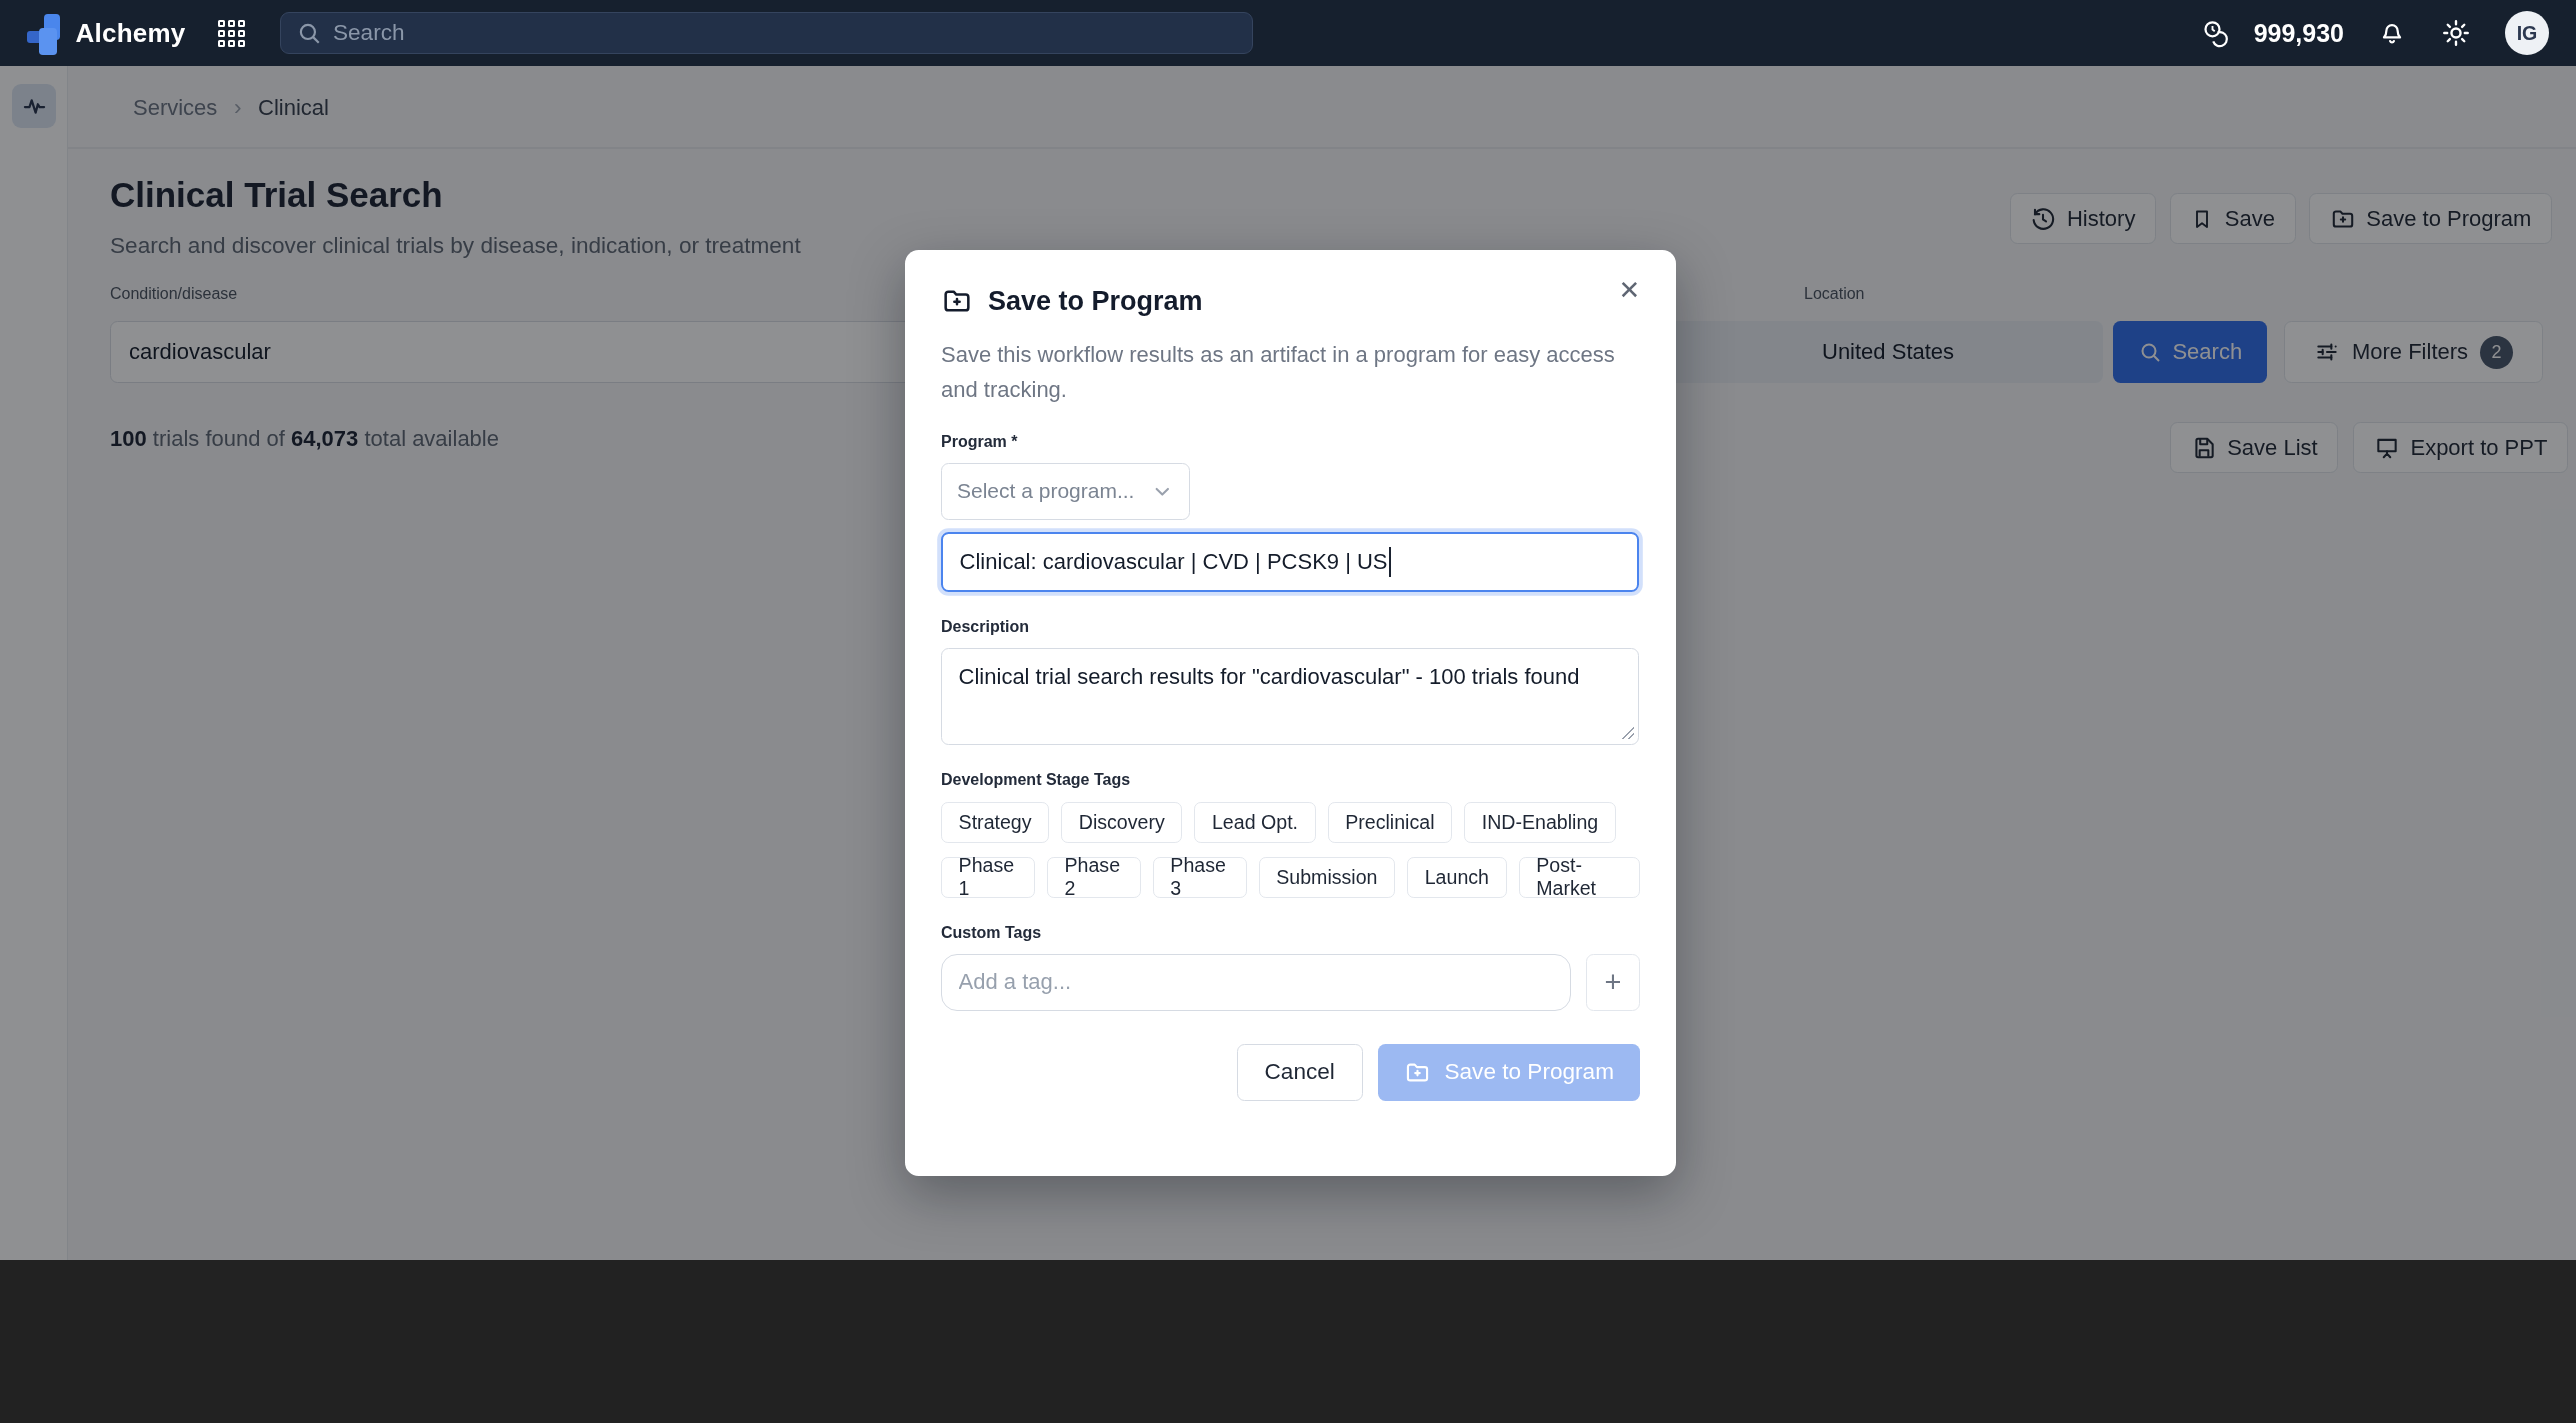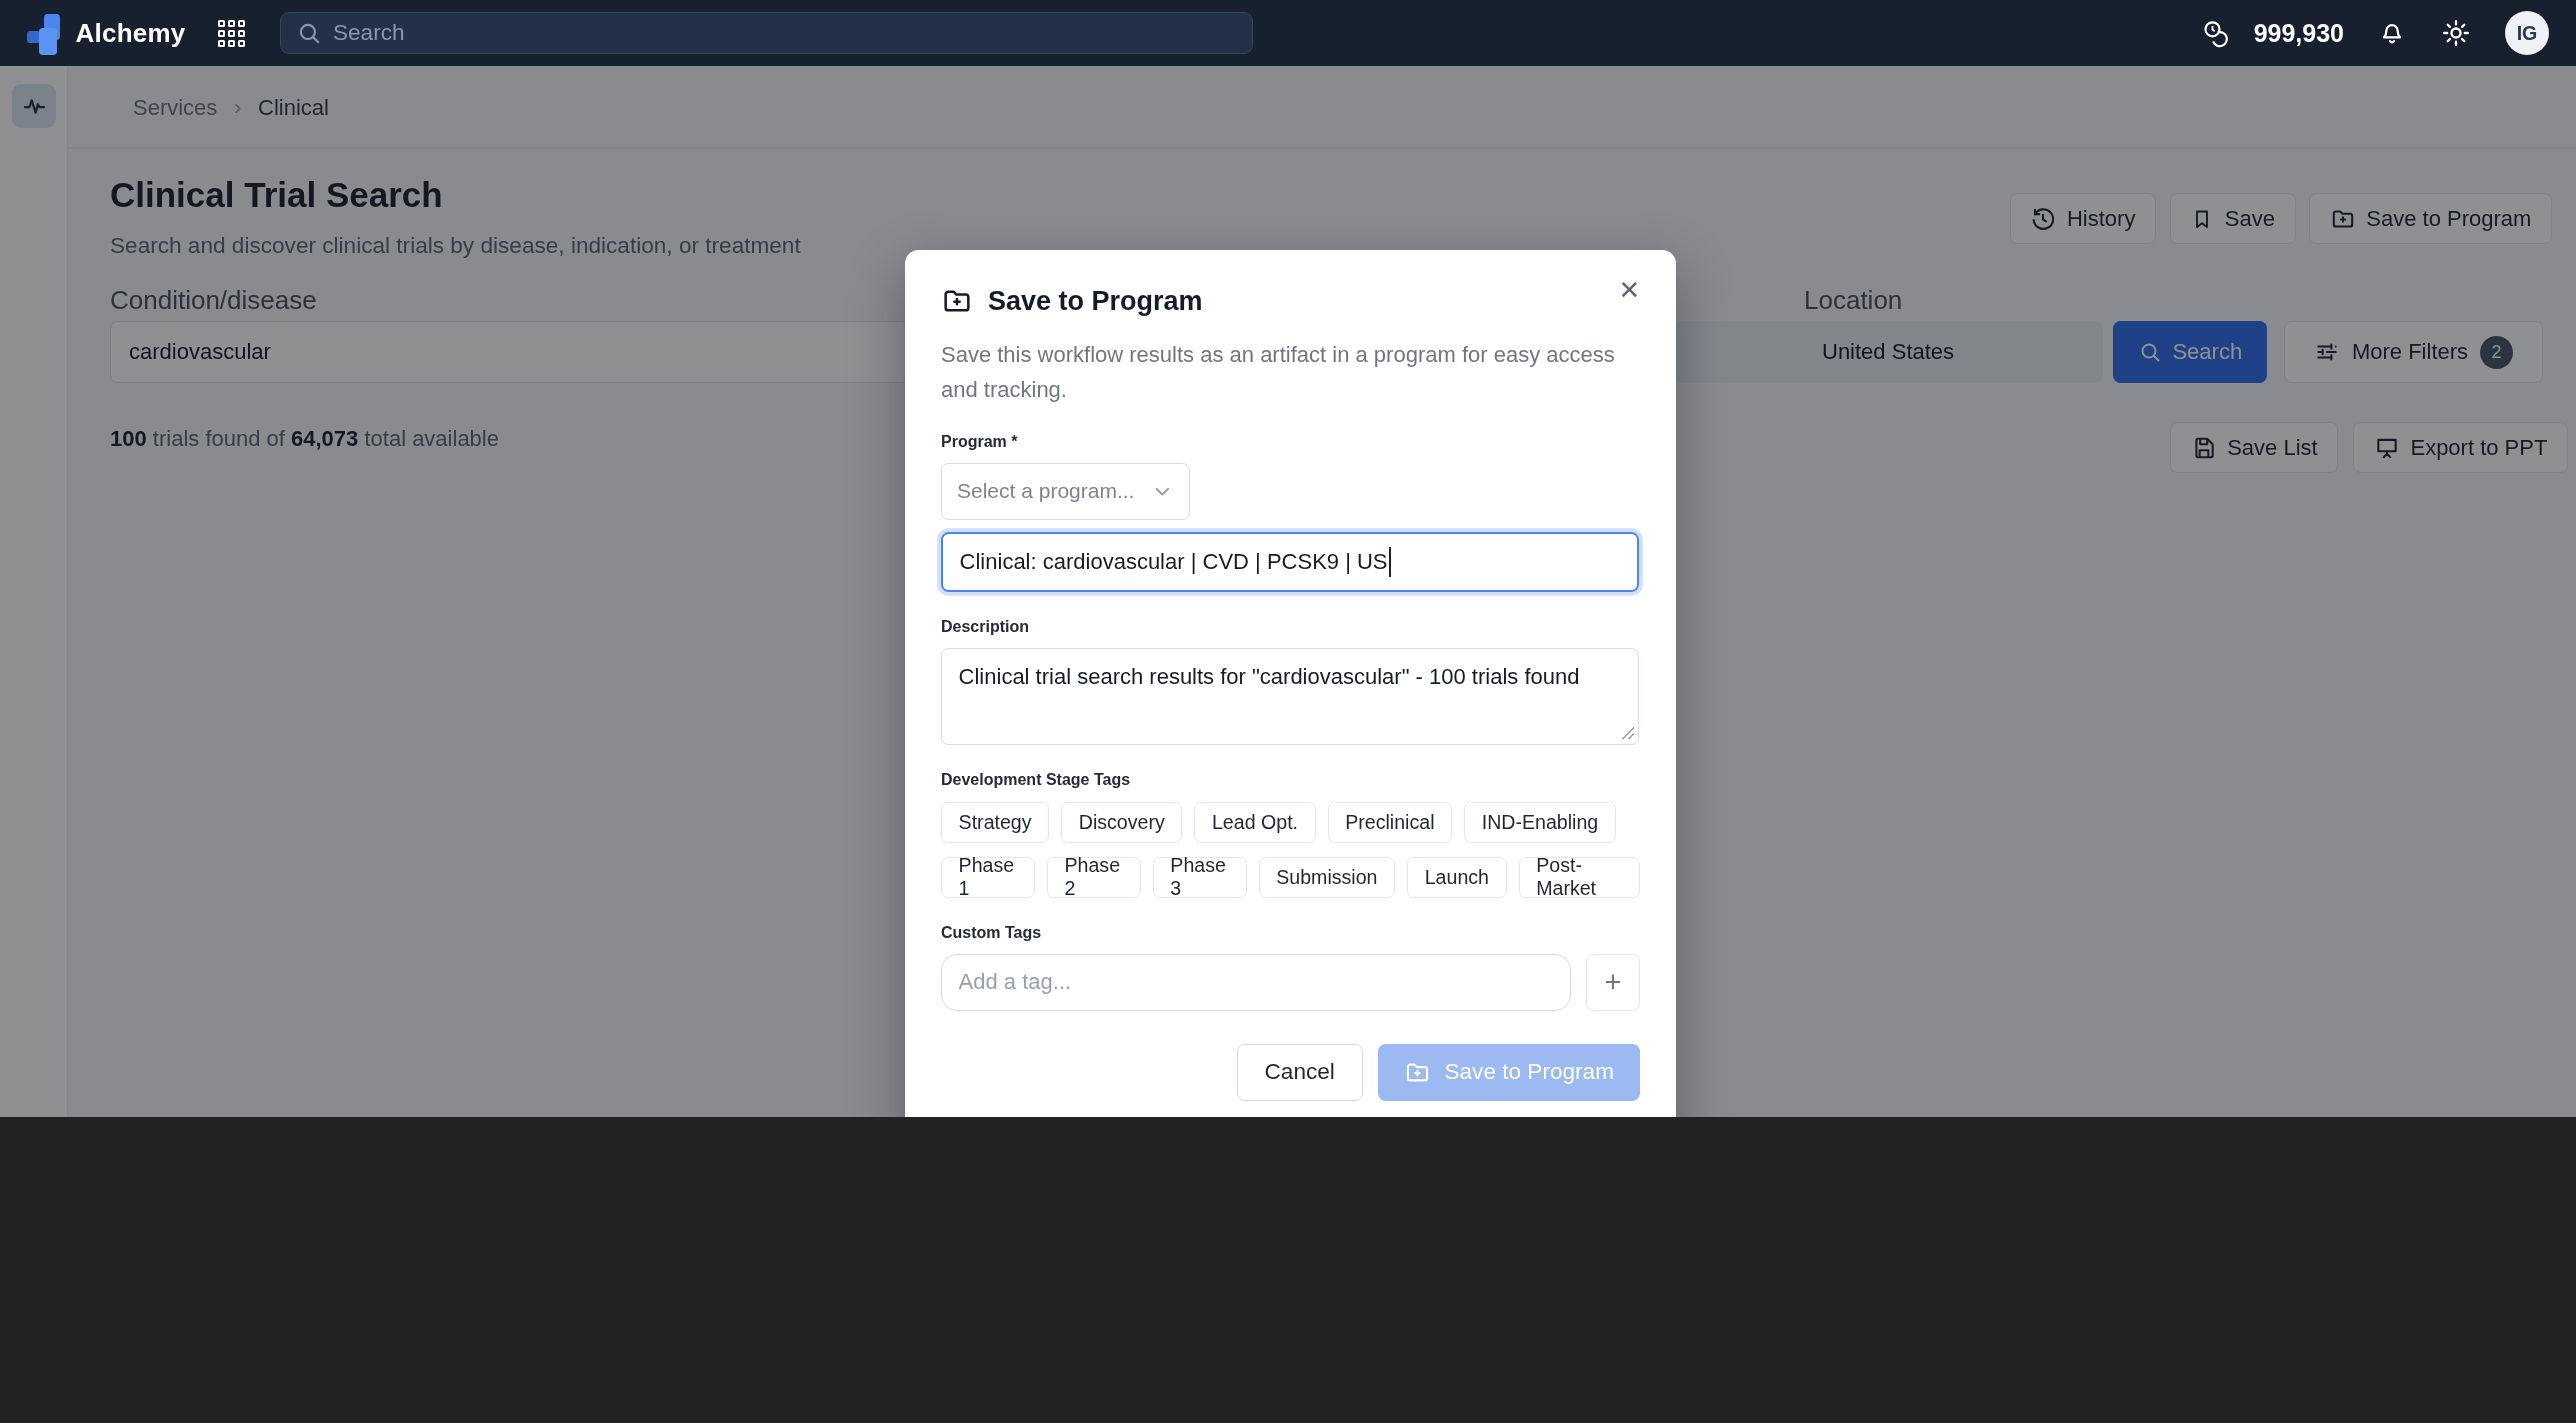--- a/index.html
+++ b/index.html
@@ -1,18 +1,18 @@
 <!DOCTYPE html>
 <html style="font-size:12px"><head>
 <meta charset="utf-8">
 <style>
   * { margin:0; padding:0; box-sizing:border-box; }
   html,body { background:#222; }
   body { font-family:"Liberation Sans", sans-serif; }
-  #app { position:relative; width:2576px; height:1117px; overflow:hidden; background:#f5f6f8; }
+  #app { position:relative; width:2576px; height:1260px; overflow:hidden; background:#f5f6f8; }
 
   
   .topbar { position:absolute; left:0; top:0; width:2576px; height:66px; background:#16202e; z-index:50; display:flex; align-items:center; }
   .brand { display:flex; align-items:center; gap:13.6px; margin-left:27px; }
   .logo { position:relative; width:35px; height:38px; }
   .logo .b1 { position:absolute; left:16.6px; top:0; width:16.6px; height:26px; background:#4a86ec; border-radius:3.8px; }
   .logo .b2 { position:absolute; left:0; top:16.6px; width:16.6px; height:12px; background:#3566c9; border-radius:3px; }
   .logo .b3 { position:absolute; left:12px; top:13.6px; width:18px; height:27px; background:#5b93f0; border-radius:3.8px; }
   .brand-name { color:#fff; font-size:26px; font-weight:700; letter-spacing:0.2px; }
   .grid-icon { margin-left:30px; width:33px; height:33px; display:grid; grid-template-columns:repeat(3,1fr); grid-template-rows:repeat(3,1fr); gap:3px; padding:3px; }
@@ -37,21 +37,21 @@
   .crumbs .cur { color:#343d4c; }
   .rule { position:absolute; left:0; top:81px; width:2508px; height:1.5px; background:#e7e9ed; }
 
   .page-title { position:absolute; left:42px; top:109px; font-size:35px; font-weight:700; color:#1a2232; }
   .page-sub { position:absolute; left:42px; top:167px; font-size:22.6px; color:#5d6673; }
 
   .hdr-actions { position:absolute; right:24px; top:127px; display:flex; gap:13.6px; }
   .btn { display:flex; align-items:center; gap:10.6px; height:51px; padding:0 19.6px; background:#ffffff; border:1.5px solid #dfe3e9; border-radius:7.5px; font-size:22px; color:#1f2735; }
   .btn svg { flex:0 0 auto; }
 
-  .flabel { position:absolute; font-size:26px; color:#49525f; }
+  .flabel { position:absolute; font-size:16px; color:#49525f; }
   .finput { position:absolute; height:62px; border-radius:7.5px; font-size:22px; color:#141c2a; display:flex; align-items:center; padding:0 18px; }
   .f-cond { left:42px; top:255px; width:1115px; background:#fff; border:1.5px solid #d9dde4; }
   .f-peek { left:1553px; top:255px; width:235px; background:#e9edf3; }
   .f-loc  { left:1736px; top:255px; width:299px; background:#e9edf3; }
   .f-search { position:absolute; left:2045px; top:255px; width:154px; height:62px; background:#2f6deb; border-radius:7.5px; color:#fff; font-size:22px; display:flex; align-items:center; justify-content:center; gap:10.6px; }
   .f-more { position:absolute; left:2216px; top:255px; width:259px; height:62px; background:#fff; border:1.5px solid #dfe3e9; border-radius:7.5px; display:flex; align-items:center; justify-content:center; gap:12px; font-size:22px; color:#1f2735; }
   .badge { width:33px; height:33px; border-radius:50%; background:#475569; color:#fff; font-size:18px; display:flex; align-items:center; justify-content:center; }
 
   .results { position:absolute; left:42px; top:360px; font-size:22px; color:#5d6673; }
   .results b { color:#1a2232; }

